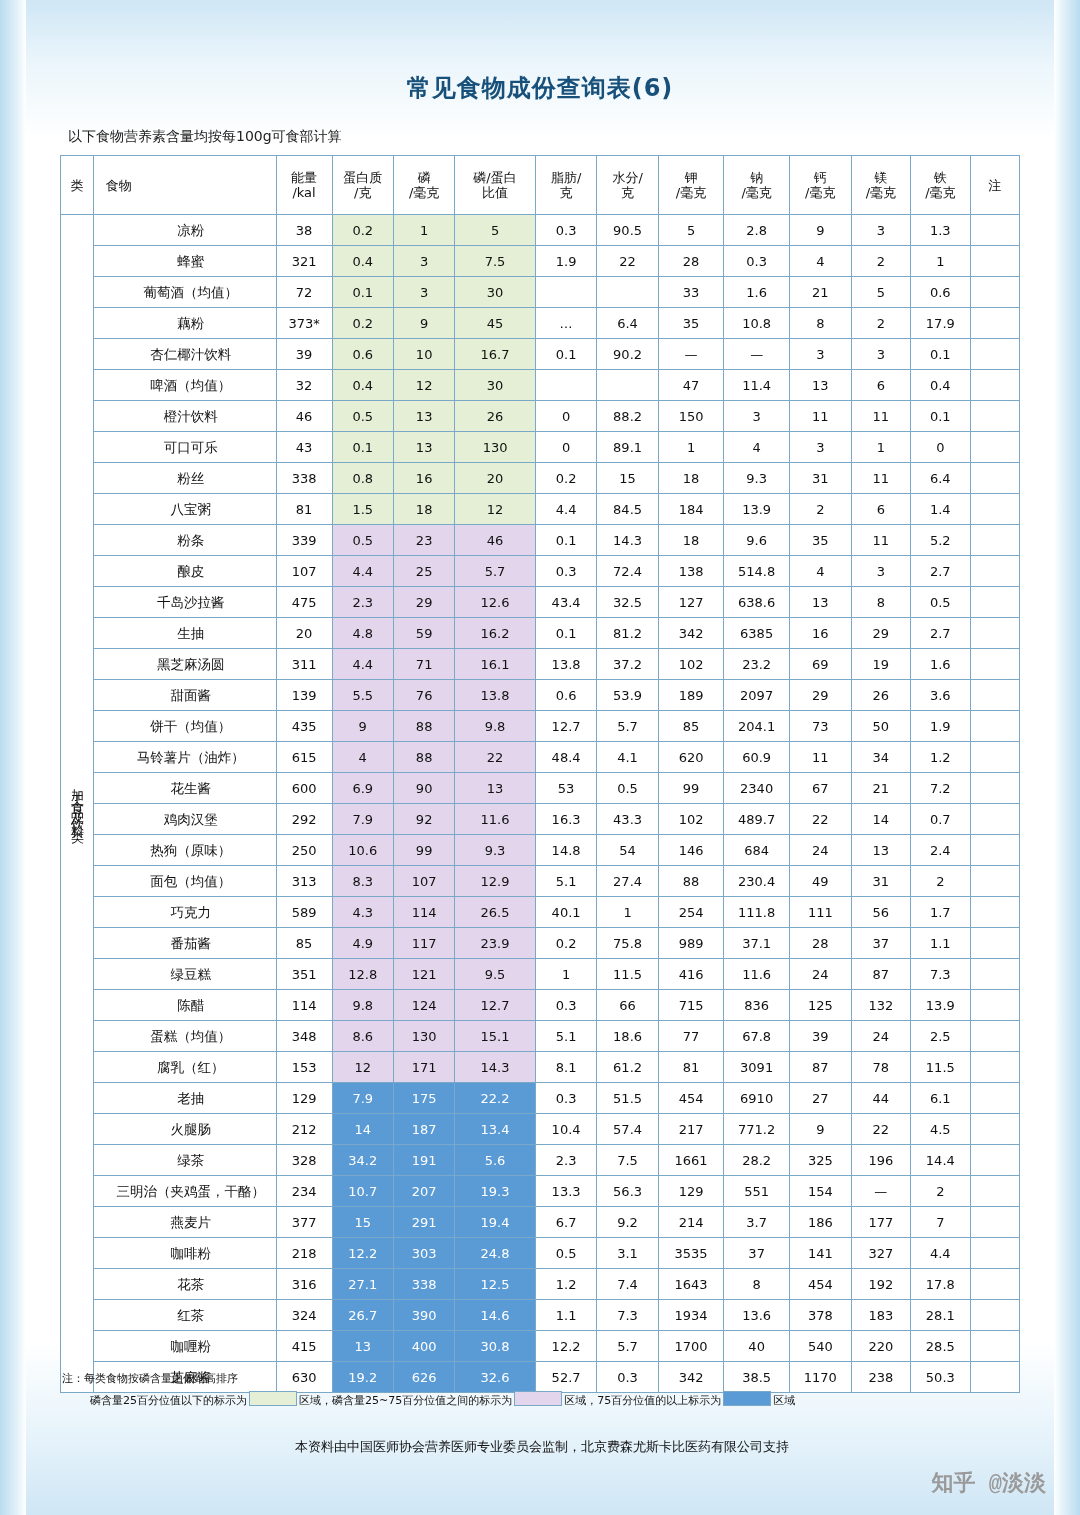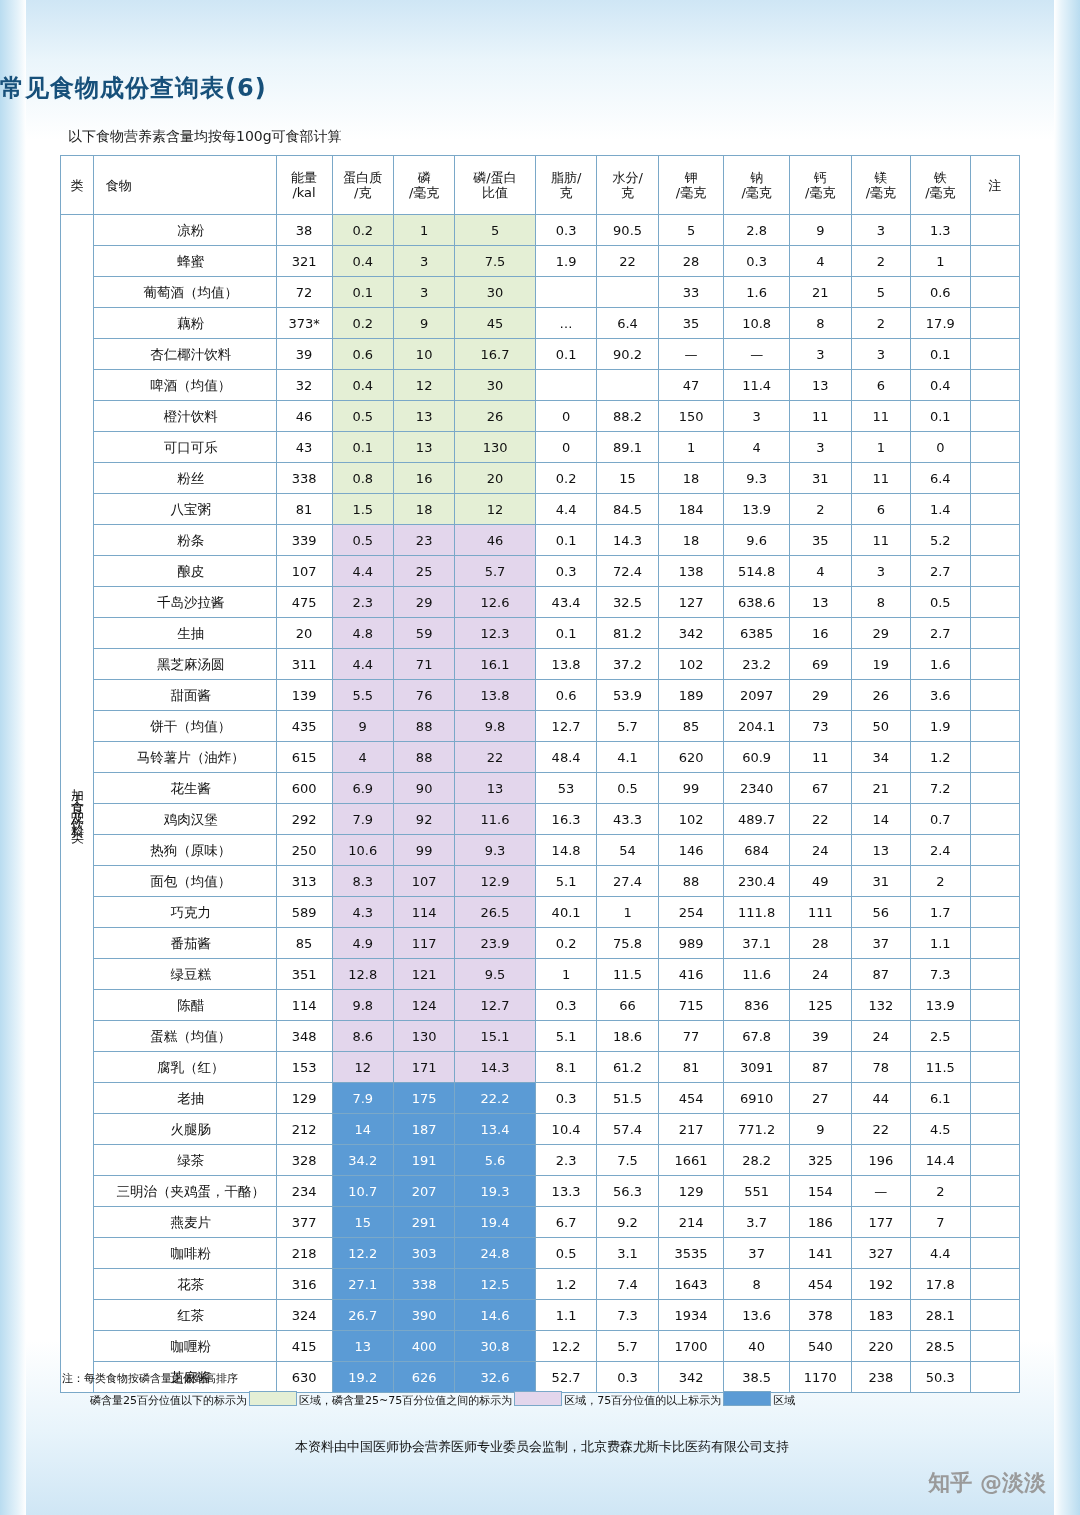--- a/index.html
+++ b/index.html
@@ -32,20 +32,21 @@
     position: absolute;
     right: 0; top: 0; bottom: 0;
     width: 26px;
     background: linear-gradient(to left, #b9dcf0, #e6f3fa 70%, #ffffff);
   }
   .title {
     position: absolute;
     top: 72px;
     left: 0;
     width: 1080px;
+    text-align: center;
     font-size: 24px;
     font-weight: bold;
     color: #17507a;
     letter-spacing: 1px;
   }
   .subtitle {
     position: absolute;
     top: 128px;
     left: 68px;
     font-size: 14px;
@@ -147,20 +148,21 @@
     font-size: 13px;
     color: #111;
   }
   .watermark {
     position: absolute;
     right: 34px;
     top: 1468px;
     font-size: 22px;
     color: #9a9a9a;
     font-weight: bold;
+    font-family: Liberation Mono, monospace;
   }
 </style>
 </head>
 <body>
 
 <div class="page">
 
   <div class="title">常见食物成份查询表(6)</div>
   <div class="subtitle">以下食物营养素含量均按每100g可食部计算</div>
 
@@ -417,21 +419,21 @@
           <td class="col-ca">13</td>
           <td class="col-mg">8</td>
           <td class="col-fe">0.5</td>
           <td class="col-note"></td>
         </tr>
         <tr>
           <td class="col-food">生抽</td>
           <td class="col-energy">20</td>
           <td class="col-prot zone-mid">4.8</td>
           <td class="col-phos zone-mid">59</td>
-          <td class="col-ratio zone-mid">12.3</td>
+          <td class="col-ratio zone-mid">16.2</td>
           <td class="col-fat">0.1</td>
           <td class="col-water">81.2</td>
           <td class="col-k">342</td>
           <td class="col-na">6385</td>
           <td class="col-ca">16</td>
           <td class="col-mg">29</td>
           <td class="col-fe">2.7</td>
           <td class="col-note"></td>
         </tr>
         <tr>

